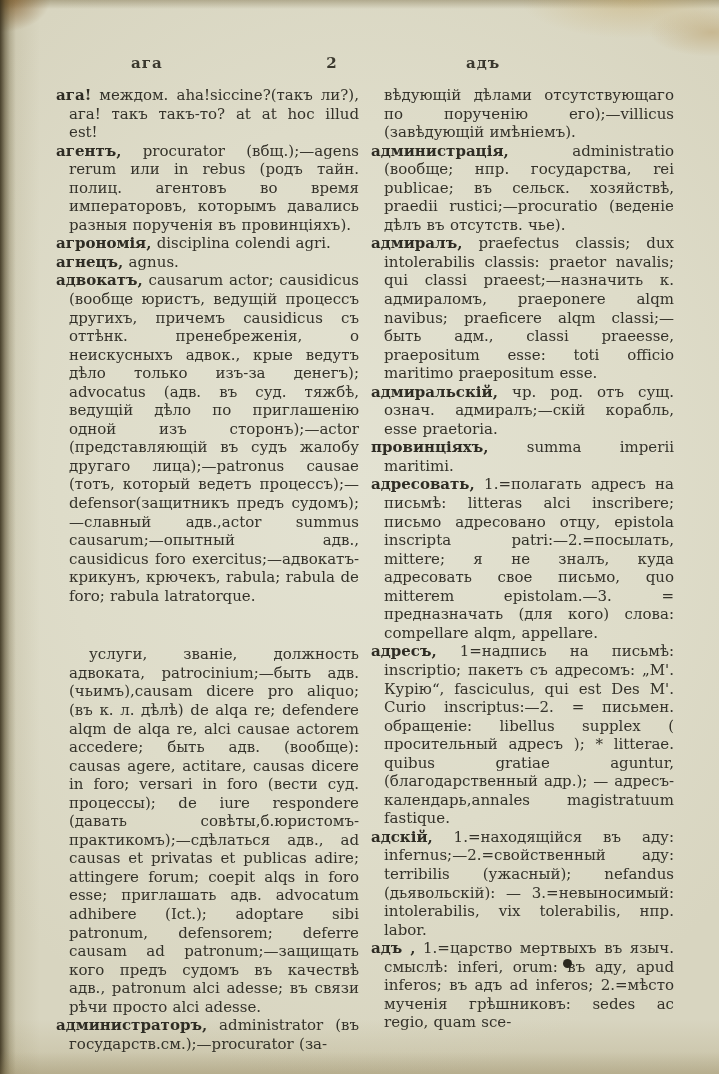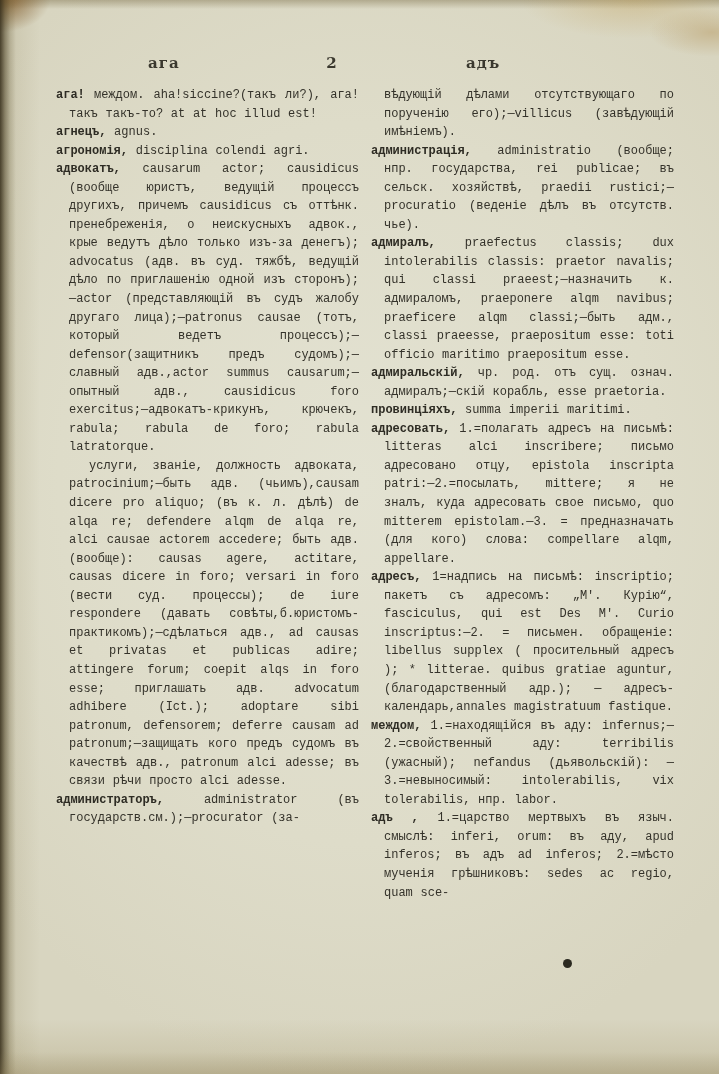--- a/index.html
+++ b/index.html
@@ -24,37 +24,36 @@
     position:absolute;left:0;top:0;width:16px;height:1074px;
     background:linear-gradient(90deg, rgba(58,50,30,.9) 0px, rgba(84,74,46,.55) 5px, rgba(110,100,66,.25) 10px, rgba(110,100,66,0) 16px);
     pointer-events:none;
   }
   .edge-bottom{
     position:absolute;left:0;top:1052px;width:719px;height:22px;
     background:linear-gradient(0deg, rgba(140,125,85,.28), rgba(140,125,85,0));
     pointer-events:none;
   }
   .header{position:absolute;top:54px;left:0;width:719px;height:22px;font-weight:bold;font-size:15px;letter-spacing:1px;color:#3a382e;}
-  .hdr-left{position:absolute;left:148px;top:0;}
+  .hdr-left{position:absolute;left:131px;top:0;}
   .hdr-center{position:absolute;left:322px;top:0;width:20px;text-align:center;}
   .hdr-right{position:absolute;left:466px;top:0;}
   .columns{
     position:absolute;left:56px;top:86px;width:618px;
     display:flex;gap:12px;
   }
   .col{
     width:303px;
-    font-size:12px;line-height:18.55px;
+    font-size:15px;line-height:18.55px;
     text-align:justify;
     word-spacing:0.5px;
-    font-family:Liberation Mono, monospace;
   }
   .col p{margin:0;}
   p.entry{text-indent:-13px;padding-left:13px;}
-  p.para{text-indent:20px;padding-left:13px;}
+  p.para{text-indent:20px;padding-left:13px;margin-top:40px;}
   p.cont{text-indent:0;padding-left:13px;}
   .head{font-weight:bold;color:#2e2c24;}
   .dot{
     position:absolute;left:563px;top:959px;width:9px;height:9px;border-radius:50%;
     background:#2b2920;
   }
 </style>
 </head>
 <body>
 
@@ -64,33 +63,34 @@
 
   <div class="header">
     <span class="hdr-left">ага</span>
     <span class="hdr-center">2</span>
     <span class="hdr-right">адъ</span>
   </div>
 
   <div class="columns">
     <div class="col">
         <p class="entry"><b class="head">ага!</b><span> междом. aha!siccine?(такъ ли?), ага! такъ такъ-то? at at hoc illud est!</span></p>
+        <p class="entry"><b class="head">агентъ,</b><span> procurator (вбщ.);—agens rerum или in rebus (родъ тайн. полиц. агентовъ во время императоровъ, которымъ давались разныя порученія въ провинціяхъ).</span></p>
+        <p class="entry"><b class="head">агрономія,</b><span> disciplina colendi agri.</span></p>
         <p class="entry"><b class="head">агнецъ,</b><span> agnus.</span></p>
-        <p class="entry"><b class="head">агрономія,</b><span> disciplina colendi agri.</span></p>
         <p class="entry"><b class="head">адвокатъ,</b><span> causarum actor; causidicus (вообще юристъ, ведущій процессъ другихъ, причемъ causidicus съ оттѣнк. пренебреженія, о неискусныхъ адвок., крые ведутъ дѣло только изъ-за денегъ); advocatus (адв. въ суд. тяжбѣ, ведущій дѣло по приглашенію одной изъ сторонъ);—actor (представляющій въ судъ жалобу другаго лица);—patronus causae (тотъ, который ведетъ процессъ);—defensor(защитникъ предъ судомъ);—славный адв.,actor summus causarum;—опытный адв., causidicus foro exercitus;—адвокатъ-крикунъ, крючекъ, rabula; rabula de foro; rabula latratorque.</span></p>
         <p class="para"><span>услуги, званіе, должность адвоката, patrocinium;—быть адв. (чьимъ),causam dicere pro aliquo; (въ к. л. дѣлѣ) de alqa re; defendere alqm de alqa re, alci causae actorem accedere; быть адв. (вообще): causas agere, actitare, causas dicere in foro; versari in foro (вести суд. процессы); de iure respondere (давать совѣты,б.юристомъ-практикомъ);—сдѣлаться адв., ad causas et privatas et publicas adire; attingere forum; coepit alqs in foro esse; приглашать адв. advocatum adhibere (Ict.); adoptare sibi patronum, defensorem; deferre causam ad patronum;—защищать кого предъ судомъ въ качествѣ адв., patronum alci adesse; въ связи рѣчи просто alci adesse.</span></p>
         <p class="entry"><b class="head">администраторъ,</b><span> administrator (въ государств.см.);—procurator (за-</span></p>
       </div>
     <div class="col">
         <p class="cont"><span>вѣдующій дѣлами отсутствующаго по порученію его);—villicus (завѣдующій имѣніемъ).</span></p>
         <p class="entry"><b class="head">администрація,</b><span> administratio (вообще; нпр. государства, rei publicae; въ сельск. хозяйствѣ, praedii rustici;—procuratio (веденіе дѣлъ въ отсутств. чье).</span></p>
         <p class="entry"><b class="head">адмиралъ,</b><span> praefectus classis; dux intolerabilis classis: praetor navalis; qui classi praeest;—назначить к. адмираломъ, praeponere alqm navibus; praeficere alqm classi;—быть адм., classi praeesse, praepositum esse: toti officio maritimo praepositum esse.</span></p>
         <p class="entry"><b class="head">адмиральскій,</b><span> чр. род. отъ сущ. означ. адмиралъ;—скій корабль, esse praetoria.</span></p>
         <p class="entry"><b class="head">провинціяхъ,</b><span> summa imperii maritimi.</span></p>
         <p class="entry"><b class="head">адресовать,</b><span> 1.=полагать адресъ на письмѣ: litteras alci inscribere; письмо адресовано отцу, epistola inscripta patri:—2.=посылать, mittere; я не зналъ, куда адресовать свое письмо, quo mitterem epistolam.—3. = предназначать (для кого) слова: compellare alqm, appellare.</span></p>
         <p class="entry"><b class="head">адресъ,</b><span> 1=надпись на письмѣ: inscriptio; пакетъ съ адресомъ: „М'. Курію“, fasciculus, qui est Des M'. Curio inscriptus:—2. = письмен. обращеніе: libellus supplex ( просительный адресъ ); * litterae. quibus gratiae aguntur, (благодарственный адр.); — адресъ-календарь,annales magistratuum fastique.</span></p>
-        <p class="entry"><b class="head">междом,</b><span> 1.=находящійся въ аду: infernus;—2.=свойственный аду: terribilis (ужасный); nefandus (дьявольскій): — 3.=невыносимый: intolerabilis, vix tolerabilis, нпр. labor.</span></p>
+        <p class="entry"><b class="head">адскій,</b><span> 1.=находящійся въ аду: infernus;—2.=свойственный аду: terribilis (ужасный); nefandus (дьявольскій): — 3.=невыносимый: intolerabilis, vix tolerabilis, нпр. labor.</span></p>
         <p class="entry"><b class="head">адъ ,</b><span> 1.=царство мертвыхъ въ языч. смыслѣ: inferi, orum: въ аду, apud inferos; въ адъ ad inferos; 2.=мѣсто мученія грѣшниковъ: sedes ac regio, quam sce-</span></p>
       </div>
   </div>
 
   <span class="dot"></span>
 </div>
 
 </body></html>

